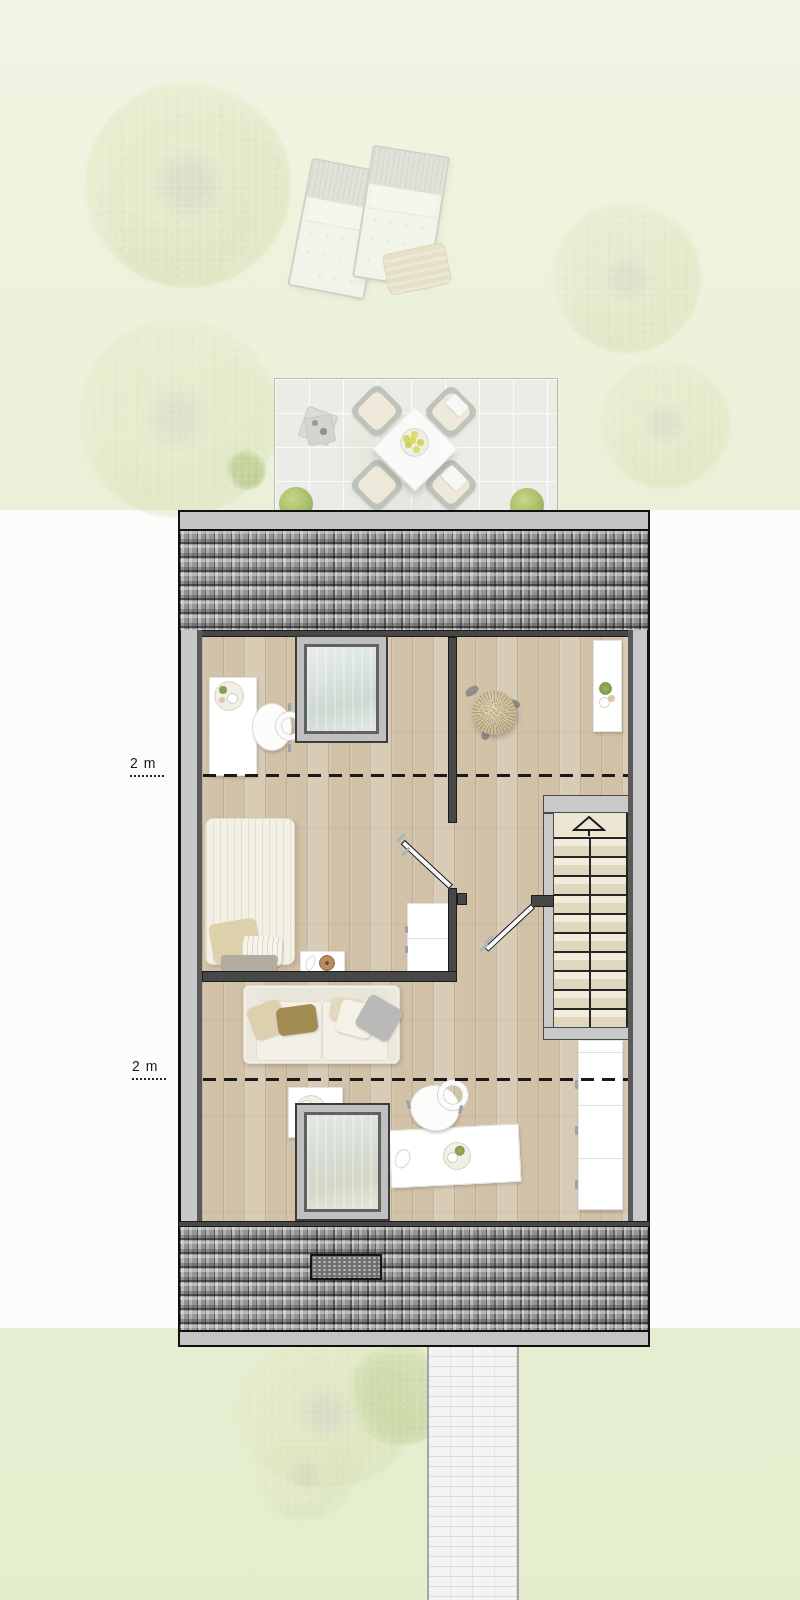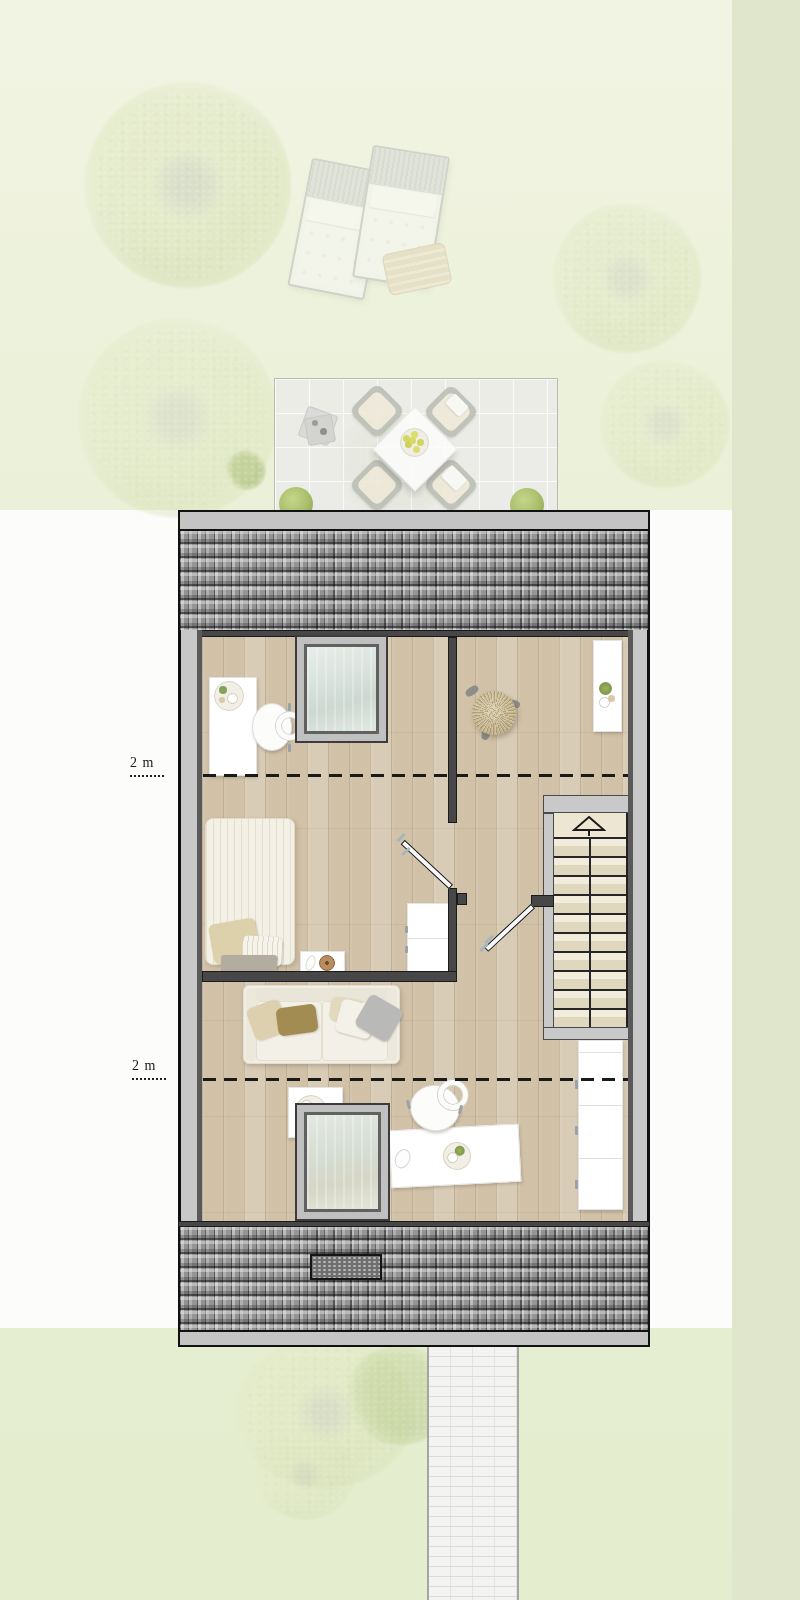--- a/index.html
+++ b/index.html
@@ -1,17 +1,17 @@
 <!DOCTYPE html>
 <html><head>
 <meta charset="utf-8">
 <style>
   html,body{margin:0;padding:0;background:#dfe6cc;}
-  #canvas{position:relative;width:732px;height:1600px;overflow:hidden;
-          font-family:Liberation Serif, serif;
+  #canvas{position:relative;width:800px;height:1600px;overflow:hidden;
+          font-family:Liberation Sans, sans-serif;
           background:linear-gradient(180deg,#f1f4e3 0%,#ebf1d8 30%,#e8efd3 55%,#e5edcf 100%);}
   .abs{position:absolute;}
   
   .white-band{left:0;top:510px;width:800px;height:818px;background:#fcfcfa;}
   .tree{border-radius:50%;filter:blur(1px);
     background:
       radial-gradient(circle at 50% 50%, rgba(198,202,188,.75) 0 10%, rgba(198,202,188,0) 26%),
       radial-gradient(circle at 36% 38%, rgba(224,232,192,.95) 0 28%, rgba(224,232,192,0) 58%),
       radial-gradient(circle at 66% 52%, rgba(215,225,180,.9) 0 32%, rgba(215,225,180,0) 62%),
       radial-gradient(circle at 48% 68%, rgba(206,217,170,.85) 0 28%, rgba(206,217,170,0) 58%),

